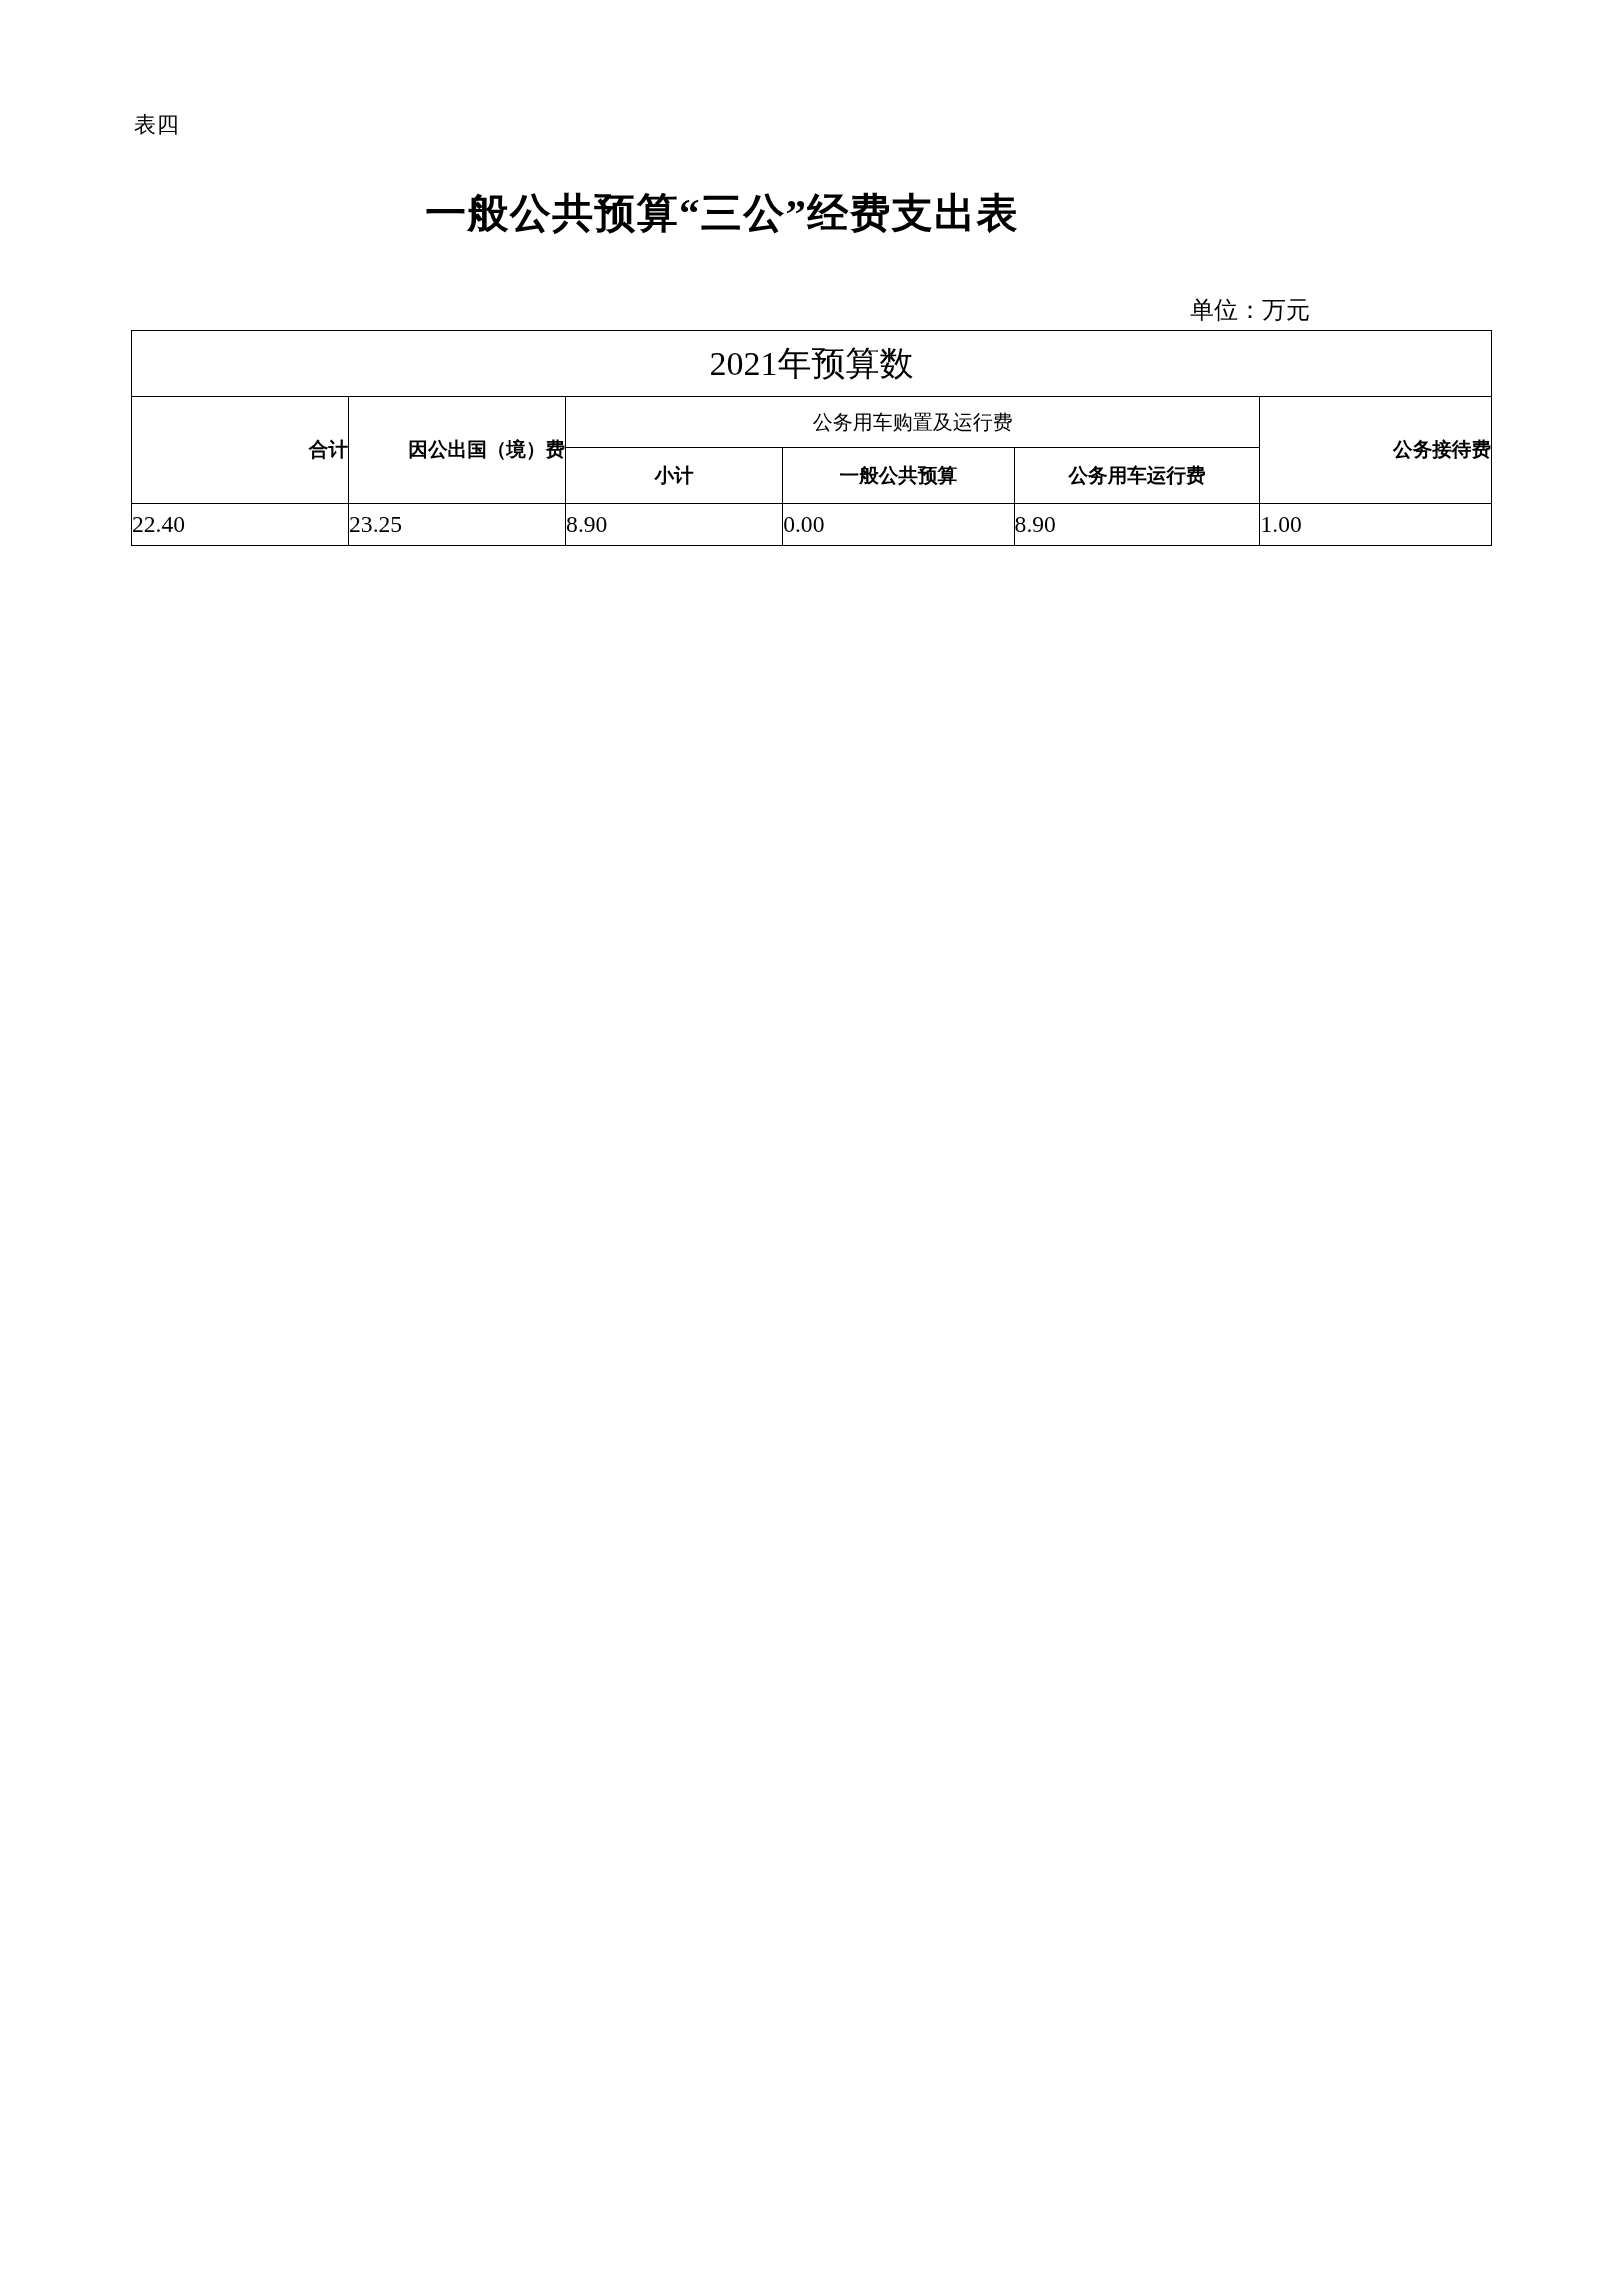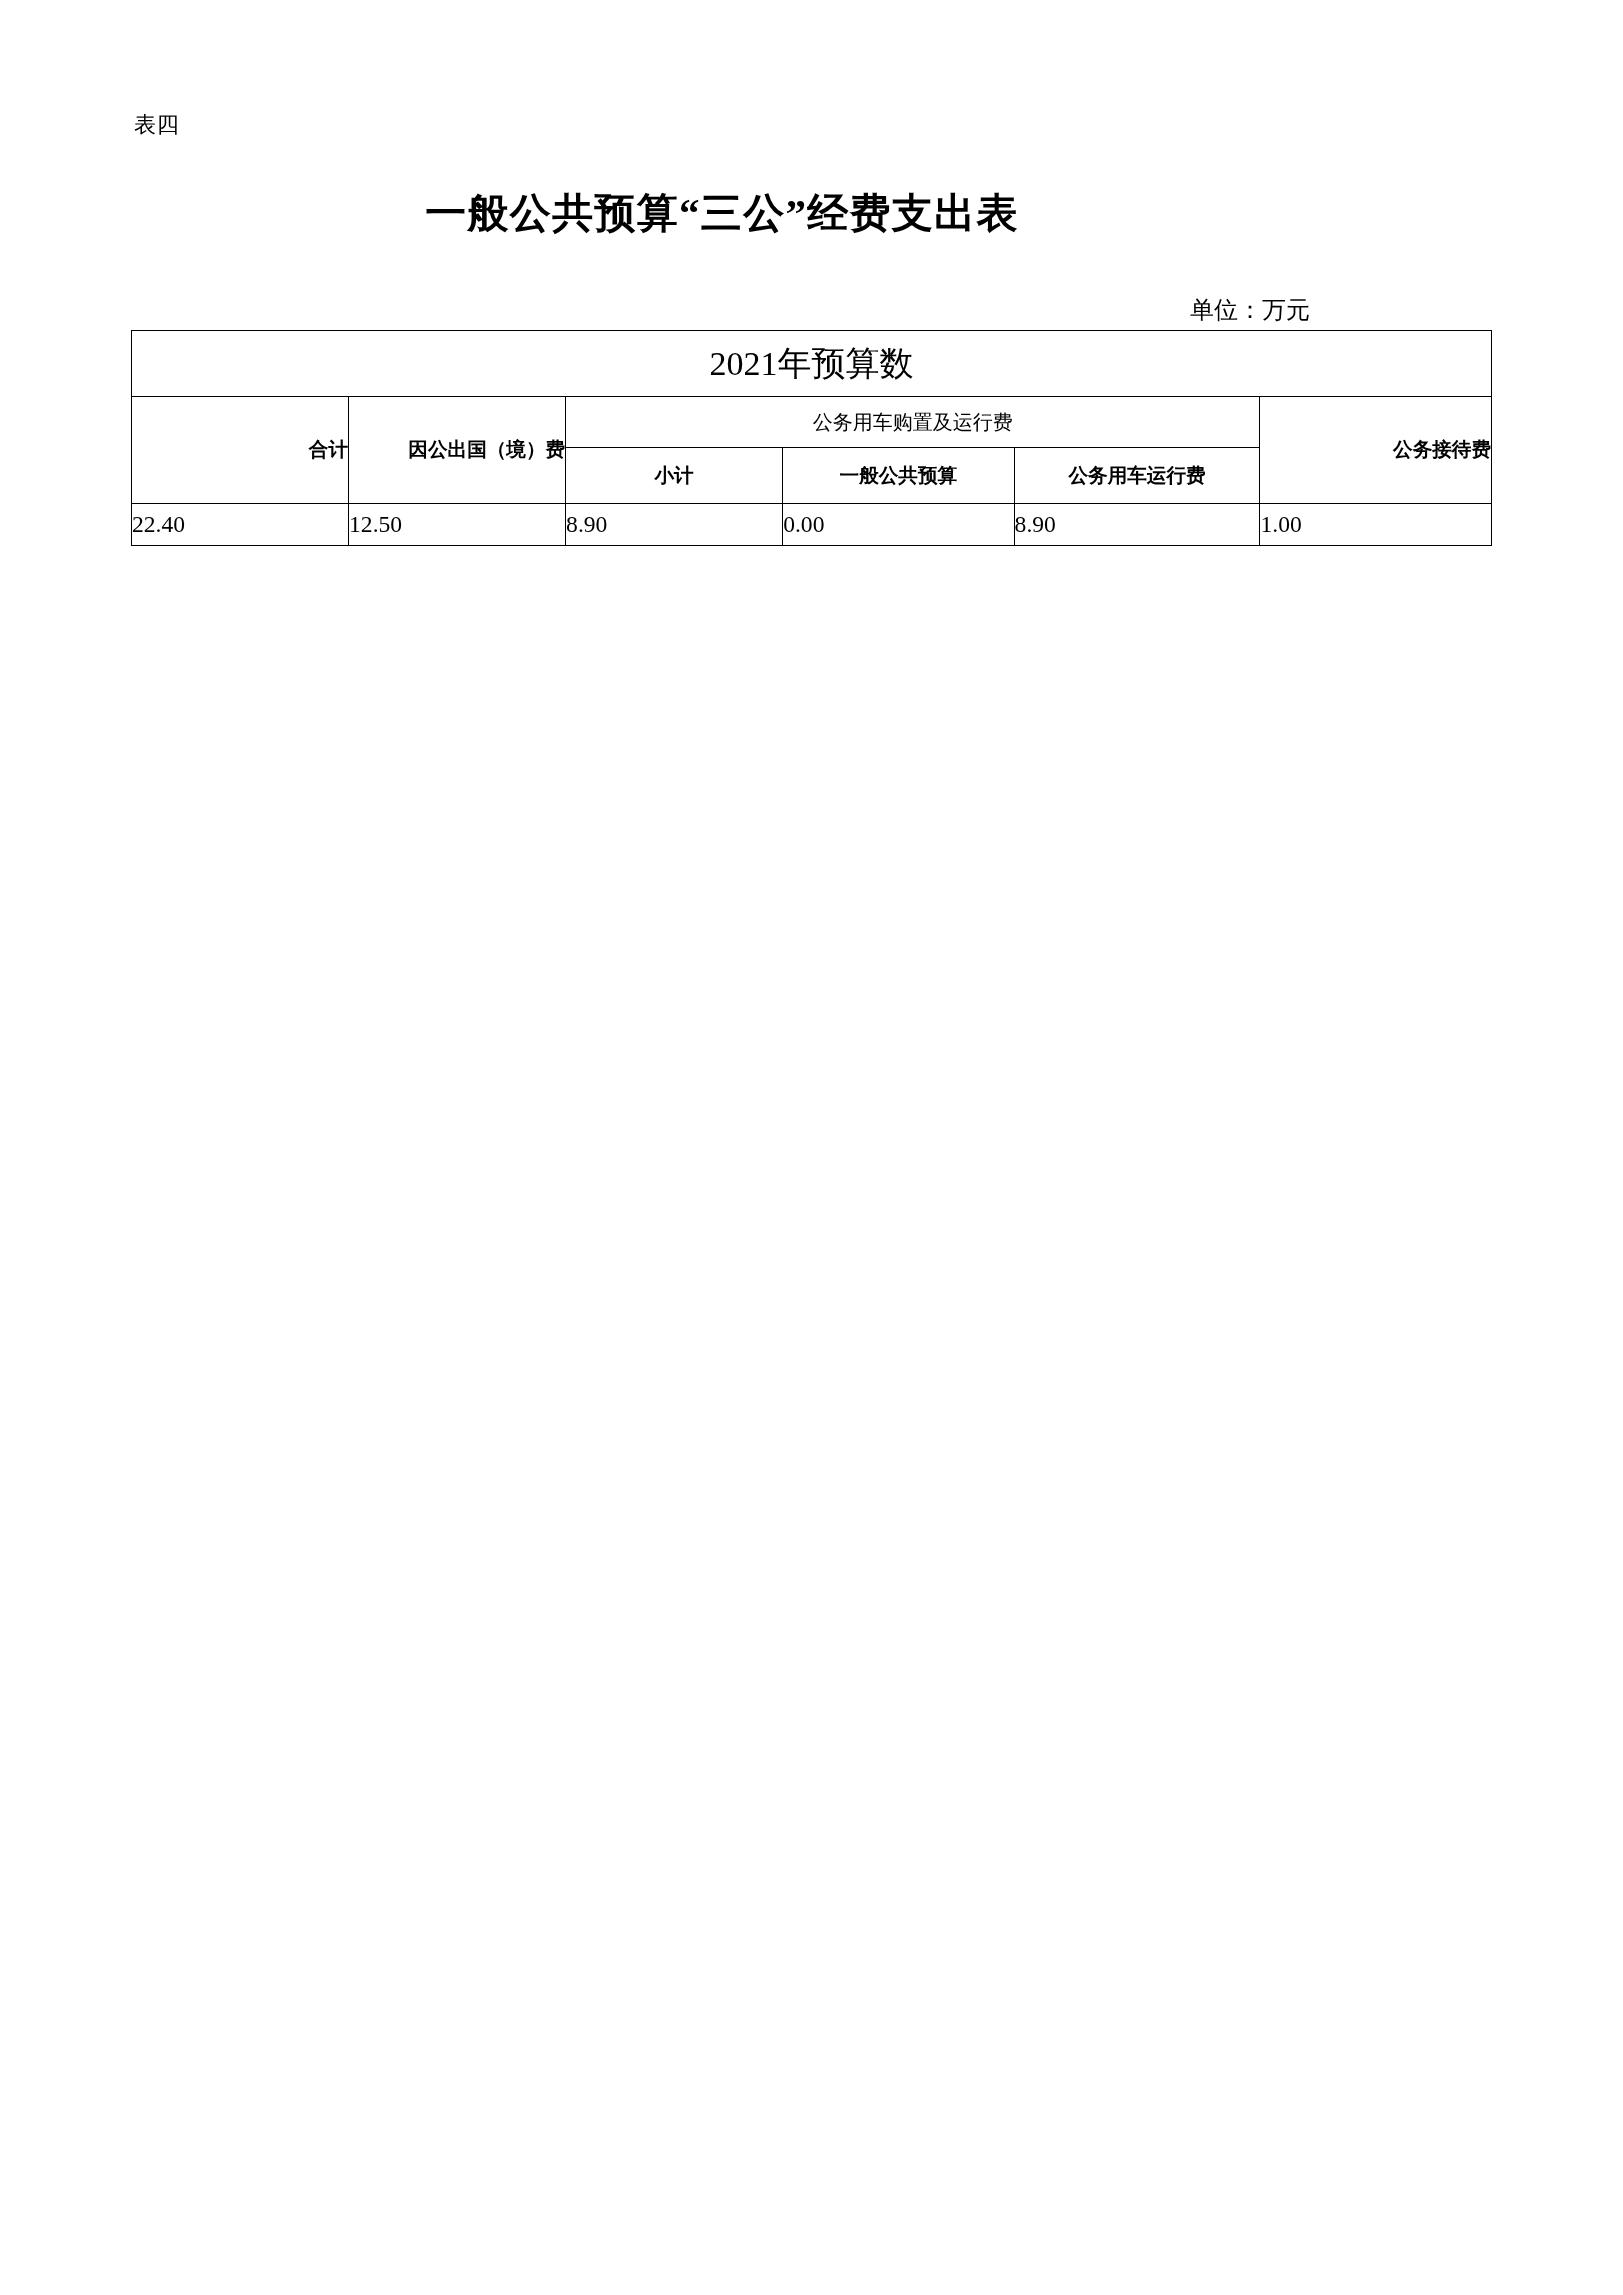--- a/index.html
+++ b/index.html
@@ -135,21 +135,21 @@
         <td class="group-head" colspan="3">公务用车购置及运行费</td>
         <td class="col-head tall" rowspan="2">公务接待费</td>
       </tr>
       <tr>
         <td class="sub-head">小计</td>
         <td class="sub-head">一般公共预算</td>
         <td class="sub-head">公务用车运行费</td>
       </tr>
       <tr>
         <td class="value-cell">22.40</td>
-        <td class="value-cell">12.50</td>
+        <td class="value-cell">23.25</td>
         <td class="value-cell">8.90</td>
         <td class="value-cell">0.00</td>
         <td class="value-cell">8.90</td>
         <td class="value-cell">1.00</td>
       </tr>
     </tbody>
   </table>
 
 </div>
 

